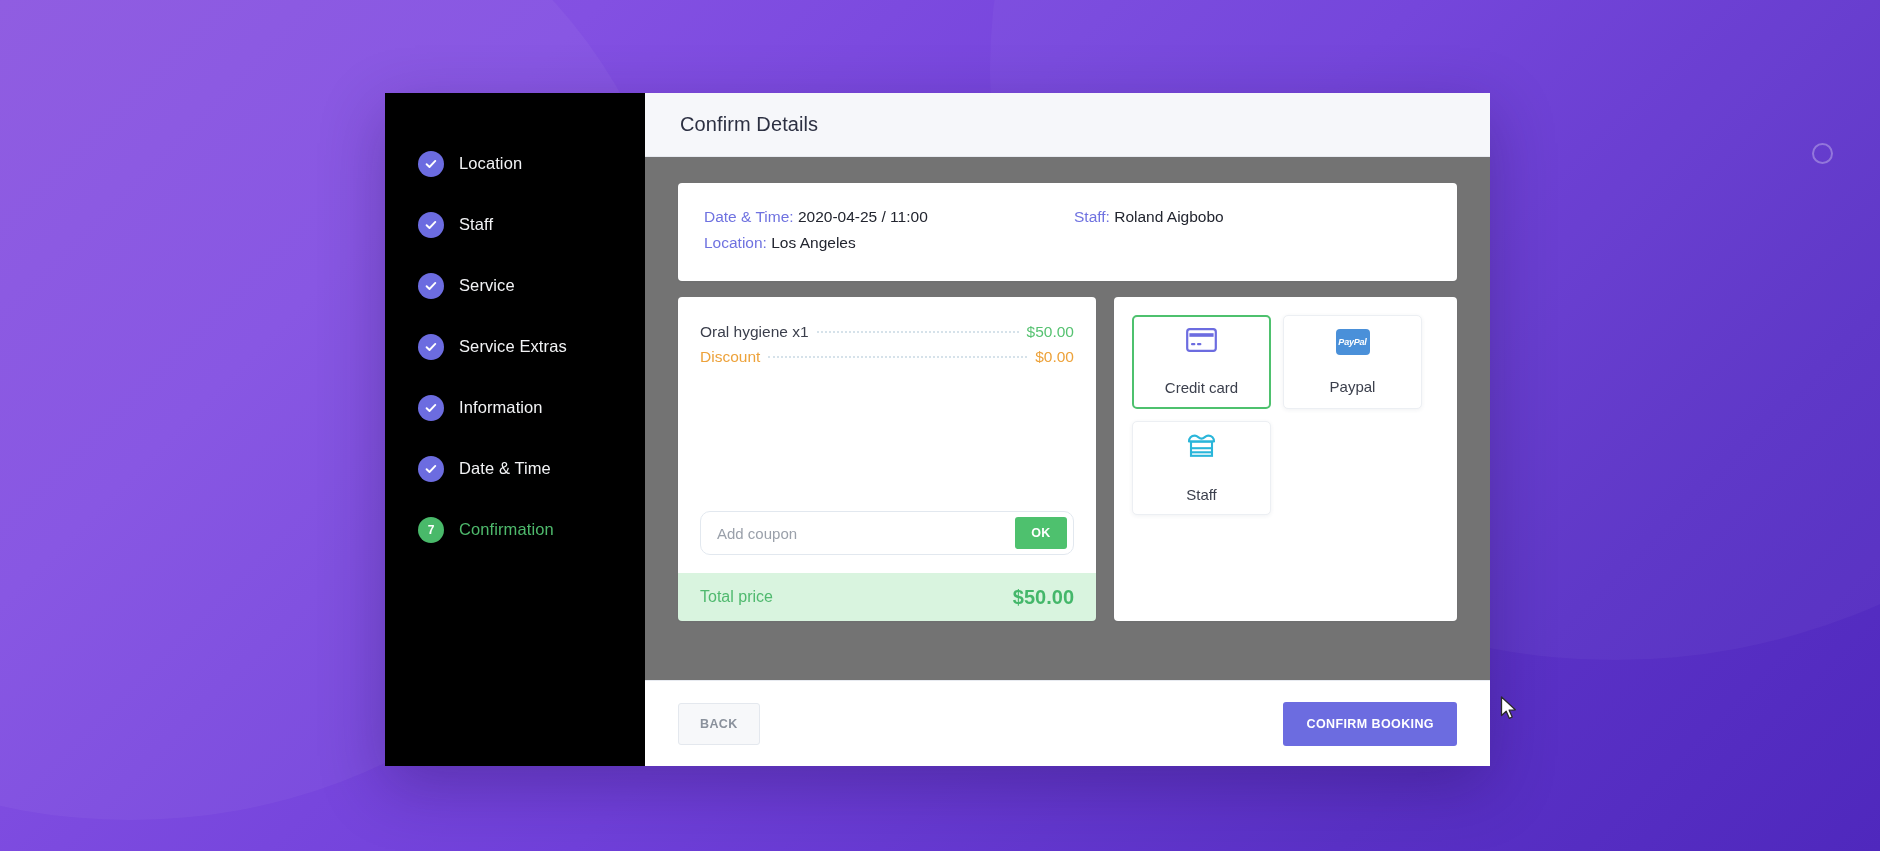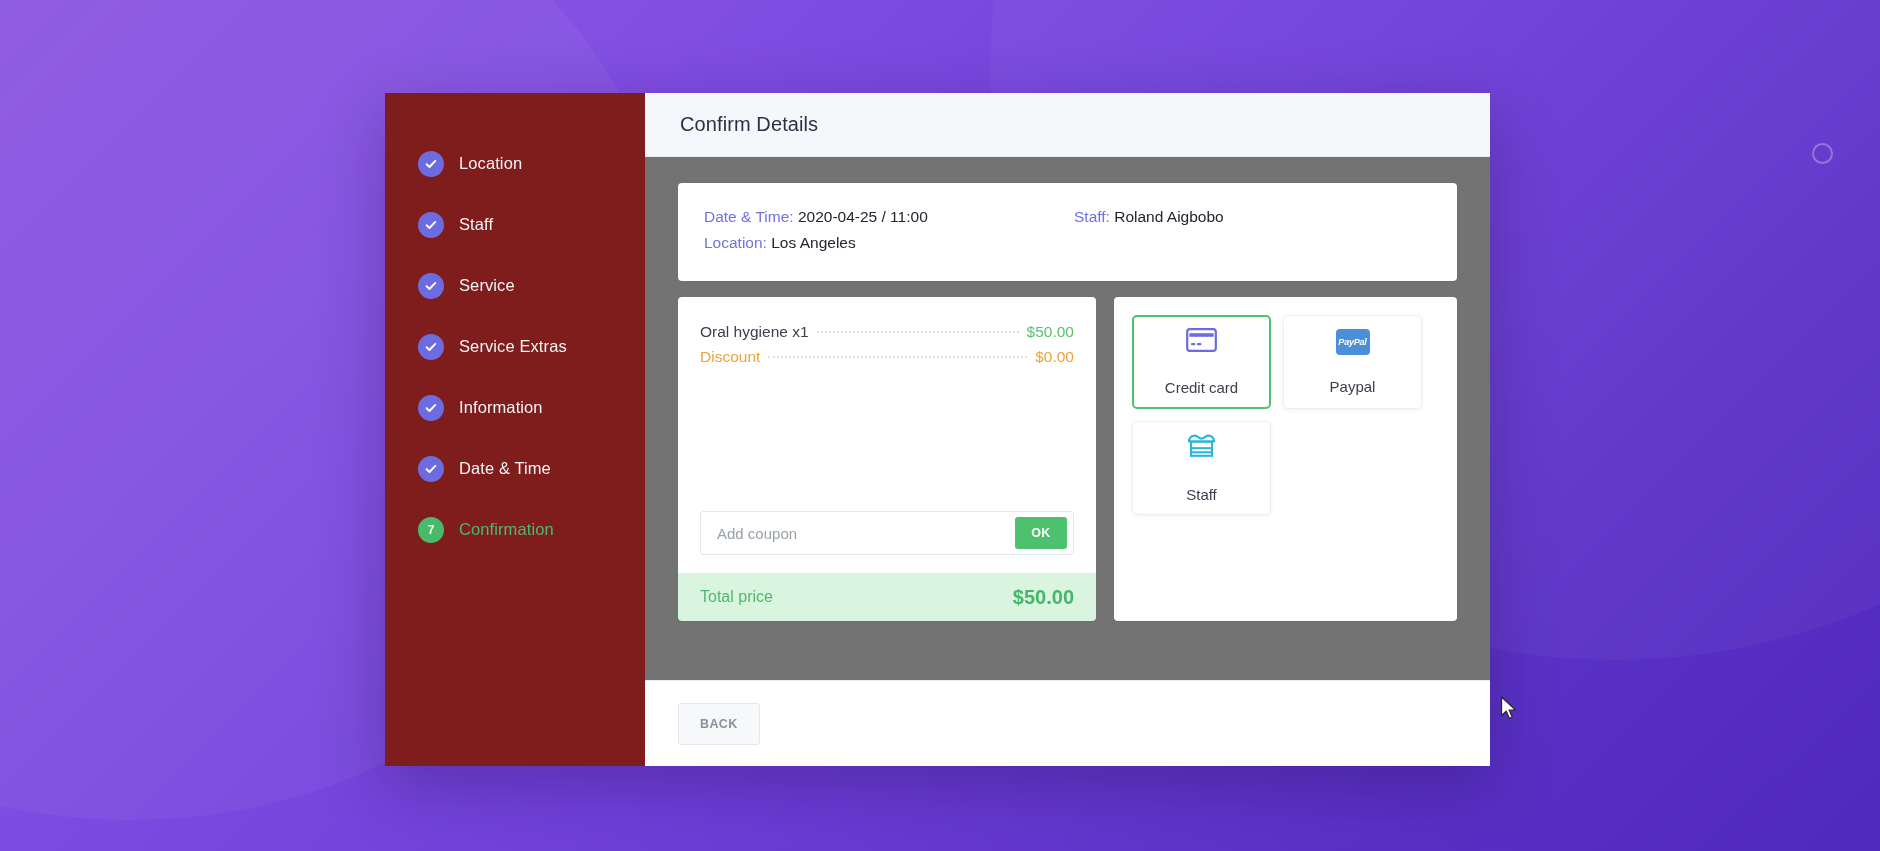--- a/index.html
+++ b/index.html
@@ -40,21 +40,21 @@
     width: 1105px; height: 673px;
     display: flex;
     background: #fff;
     box-shadow: 0 20px 60px rgba(30,10,70,0.30);
     overflow: hidden;
   }
 
   
   .sidebar {
     width: 260px; flex: 0 0 260px;
-    background: #7f1d1d;
+    background: #000000;
     padding: 40px 0 0 0;
   }
   .step {
     display: flex; align-items: center;
     gap: 15px;
     padding: 0 0 0 33px;
     height: 61px;
     cursor: pointer;
   }
   .step-circle {
@@ -153,21 +153,21 @@
     transform: translateY(-4px);
   }
   .cart-line .amount { color: #56c271; white-space: nowrap; font-size: 15.5px; }
   .cart-line.discount .amount { color: #eda23a; }
 
   .coupon-row {
     margin-top: auto;
     margin-bottom: 18px;
     display: flex;
     border: 1px solid #e2e8ef;
-    border-radius: 3px;
+    border-radius: 10px;
     height: 44px;
     overflow: hidden;
     background: #fff;
   }
   .coupon-input {
     flex: 1;
     border: 0; outline: none;
     padding: 0 16px;
     font-size: 15px;
     color: #50555f;
@@ -429,20 +429,21 @@
             </div>
 
           </div>
         </div>
 
       </div>
     </div>
 
     <div class="footer">
       <button class="btn-back">BACK</button>
+      <button class="btn-confirm">CONFIRM BOOKING</button>
     </div>
 
   </section>
 </div>
 
 <span class="cursor">
   <svg width="18" height="25" viewBox="0 0 18 25" aria-hidden="true">
     <path d="M1.5 1 L1.5 19.5 L6.2 15.2 L9.3 22.3 L12.2 21 L9.2 14.2 L15.3 13.8 Z" fill="#ffffff" stroke="#2b2b2b" stroke-width="1.3" stroke-linejoin="round"></path>
   </svg>
 </span>

